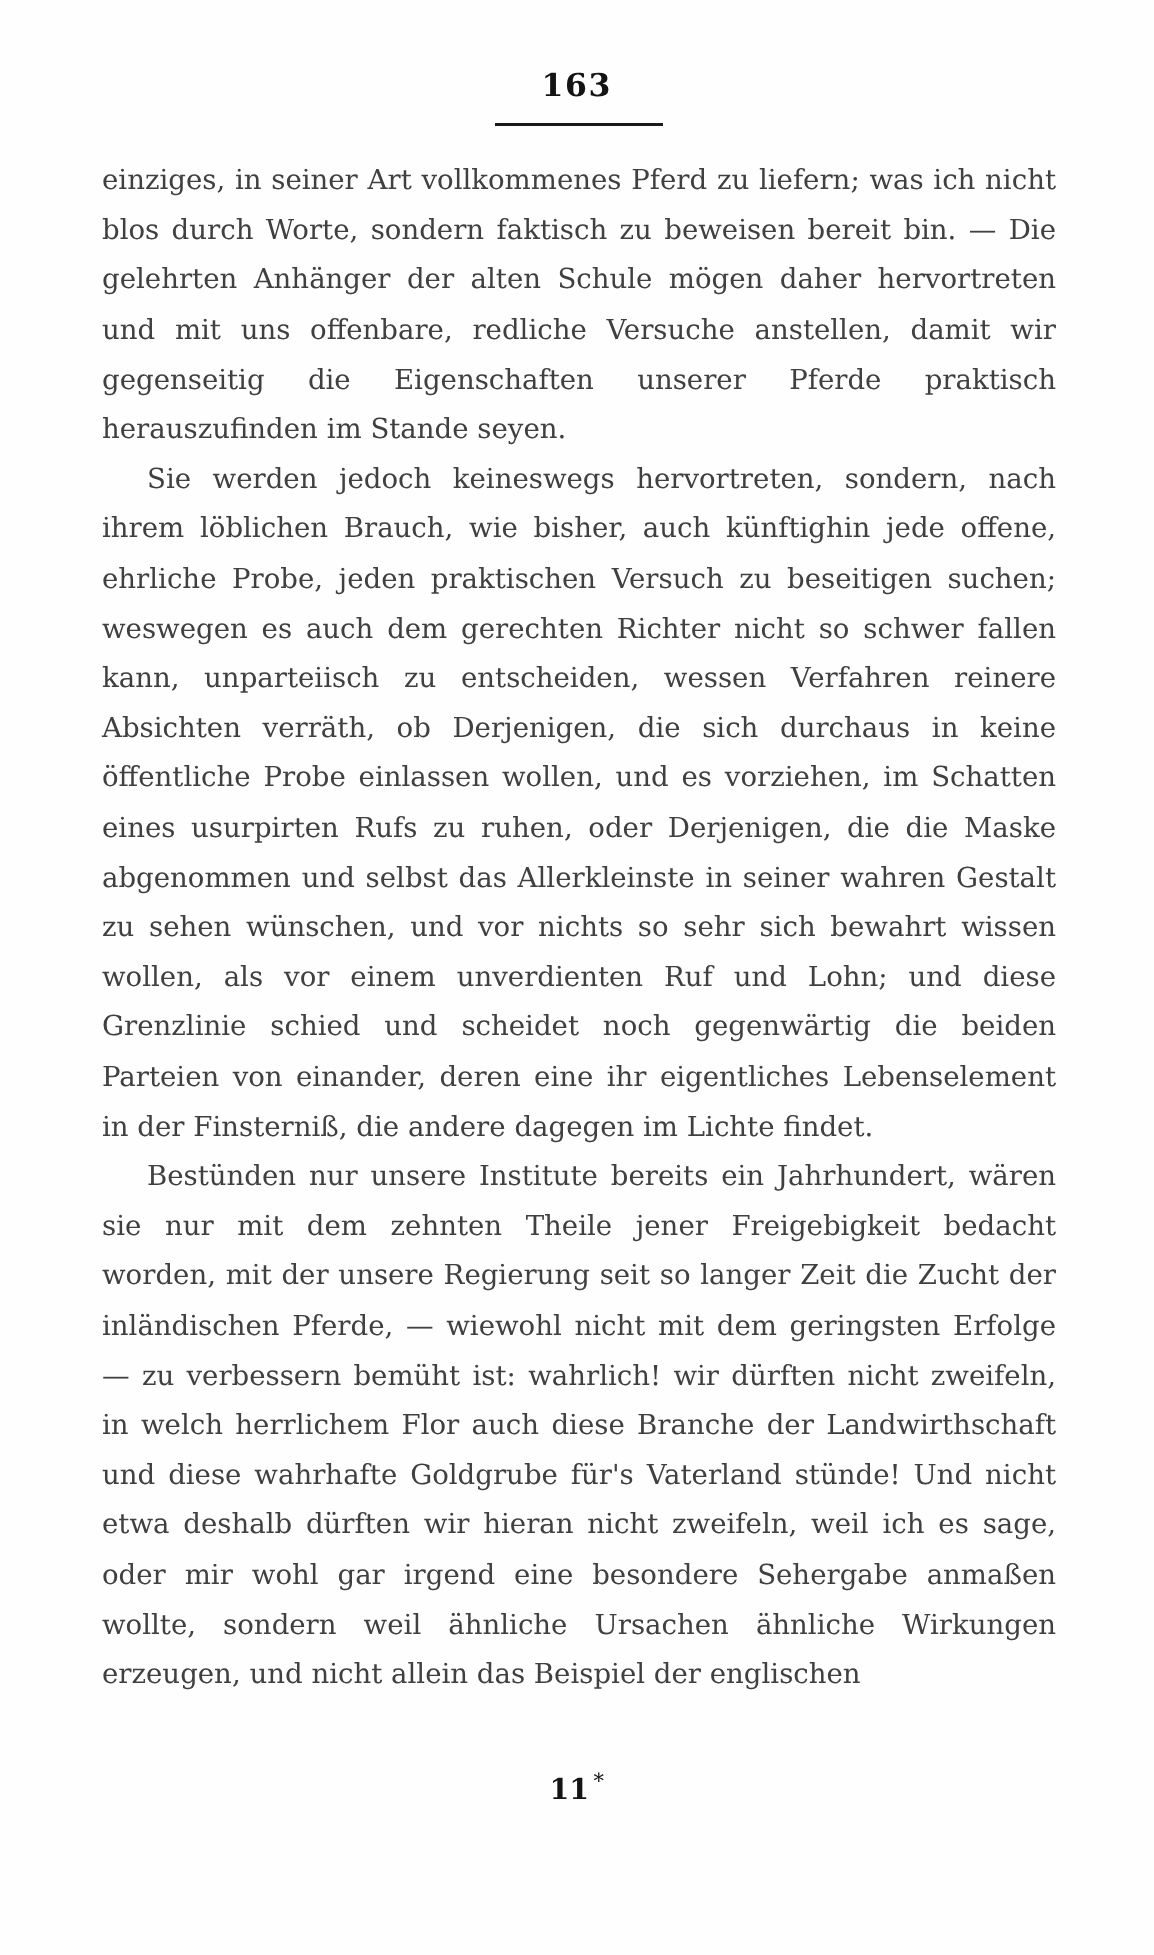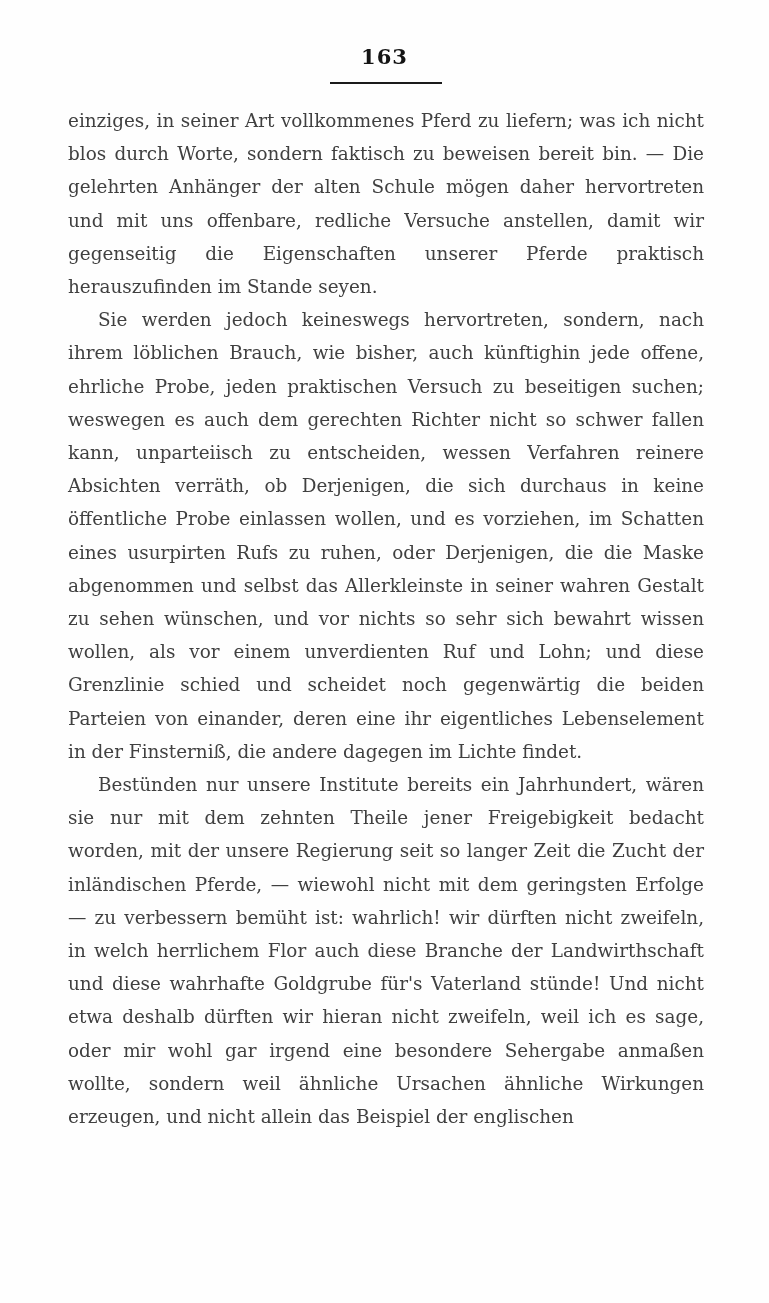--- a/index.html
+++ b/index.html
@@ -107,14 +107,17 @@
   <div class="header-rule"></div>
 
   <div class="ghost"></div>
 
   <div class="body-text">
     <p class="para">einziges, in seiner Art vollkommenes Pferd zu liefern; was ich nicht blos durch Worte, sondern faktisch zu beweisen bereit bin. — Die gelehrten Anhänger der alten Schule mögen daher hervortreten und mit uns offenbare, redliche Versuche anstellen, damit wir gegenseitig die Eigenschaften unserer Pferde praktisch herauszufinden im Stande seyen.</p>
     <p class="para indent">Sie werden jedoch keineswegs hervortreten, sondern, nach ihrem löblichen Brauch, wie bisher, auch künftighin jede offene, ehrliche Probe, jeden praktischen Versuch zu beseitigen suchen; weswegen es auch dem gerechten Richter nicht so schwer fallen kann, unparteiisch zu entscheiden, wessen Verfahren reinere Absichten verräth, ob Derjenigen, die sich durchaus in keine öffentliche Probe einlassen wollen, und es vorziehen, im Schatten eines usurpirten Rufs zu ruhen, oder Derjenigen, die die Maske abgenommen und selbst das Allerkleinste in seiner wahren Gestalt zu sehen wünschen, und vor nichts so sehr sich bewahrt wissen wollen, als vor einem unverdienten Ruf und Lohn; und diese Grenzlinie schied und scheidet noch gegenwärtig die beiden Parteien von einander, deren eine ihr eigentliches Lebenselement in der Finsterniß, die andere dagegen im Lichte findet.</p>
     <p class="para indent">Bestünden nur unsere Institute bereits ein Jahrhundert, wären sie nur mit dem zehnten Theile jener Freigebigkeit bedacht worden, mit der unsere Regierung seit so langer Zeit die Zucht der inländischen Pferde, — wiewohl nicht mit dem geringsten Erfolge — zu verbessern bemüht ist: wahrlich! wir dürften nicht zweifeln, in welch herrlichem Flor auch diese Branche der Landwirthschaft und diese wahrhafte Goldgrube für's Vaterland stünde! Und nicht etwa deshalb dürften wir hieran nicht zweifeln, weil ich es sage, oder mir wohl gar irgend eine besondere Sehergabe anmaßen wollte, sondern weil ähnliche Ursachen ähnliche Wirkungen erzeugen, und nicht allein das Beispiel der englischen</p>
   </div>
 
+  <div class="catchline">
+    <span>11</span><span class="star">*</span>
+  </div>
 
 </div>
 
 </body></html>

